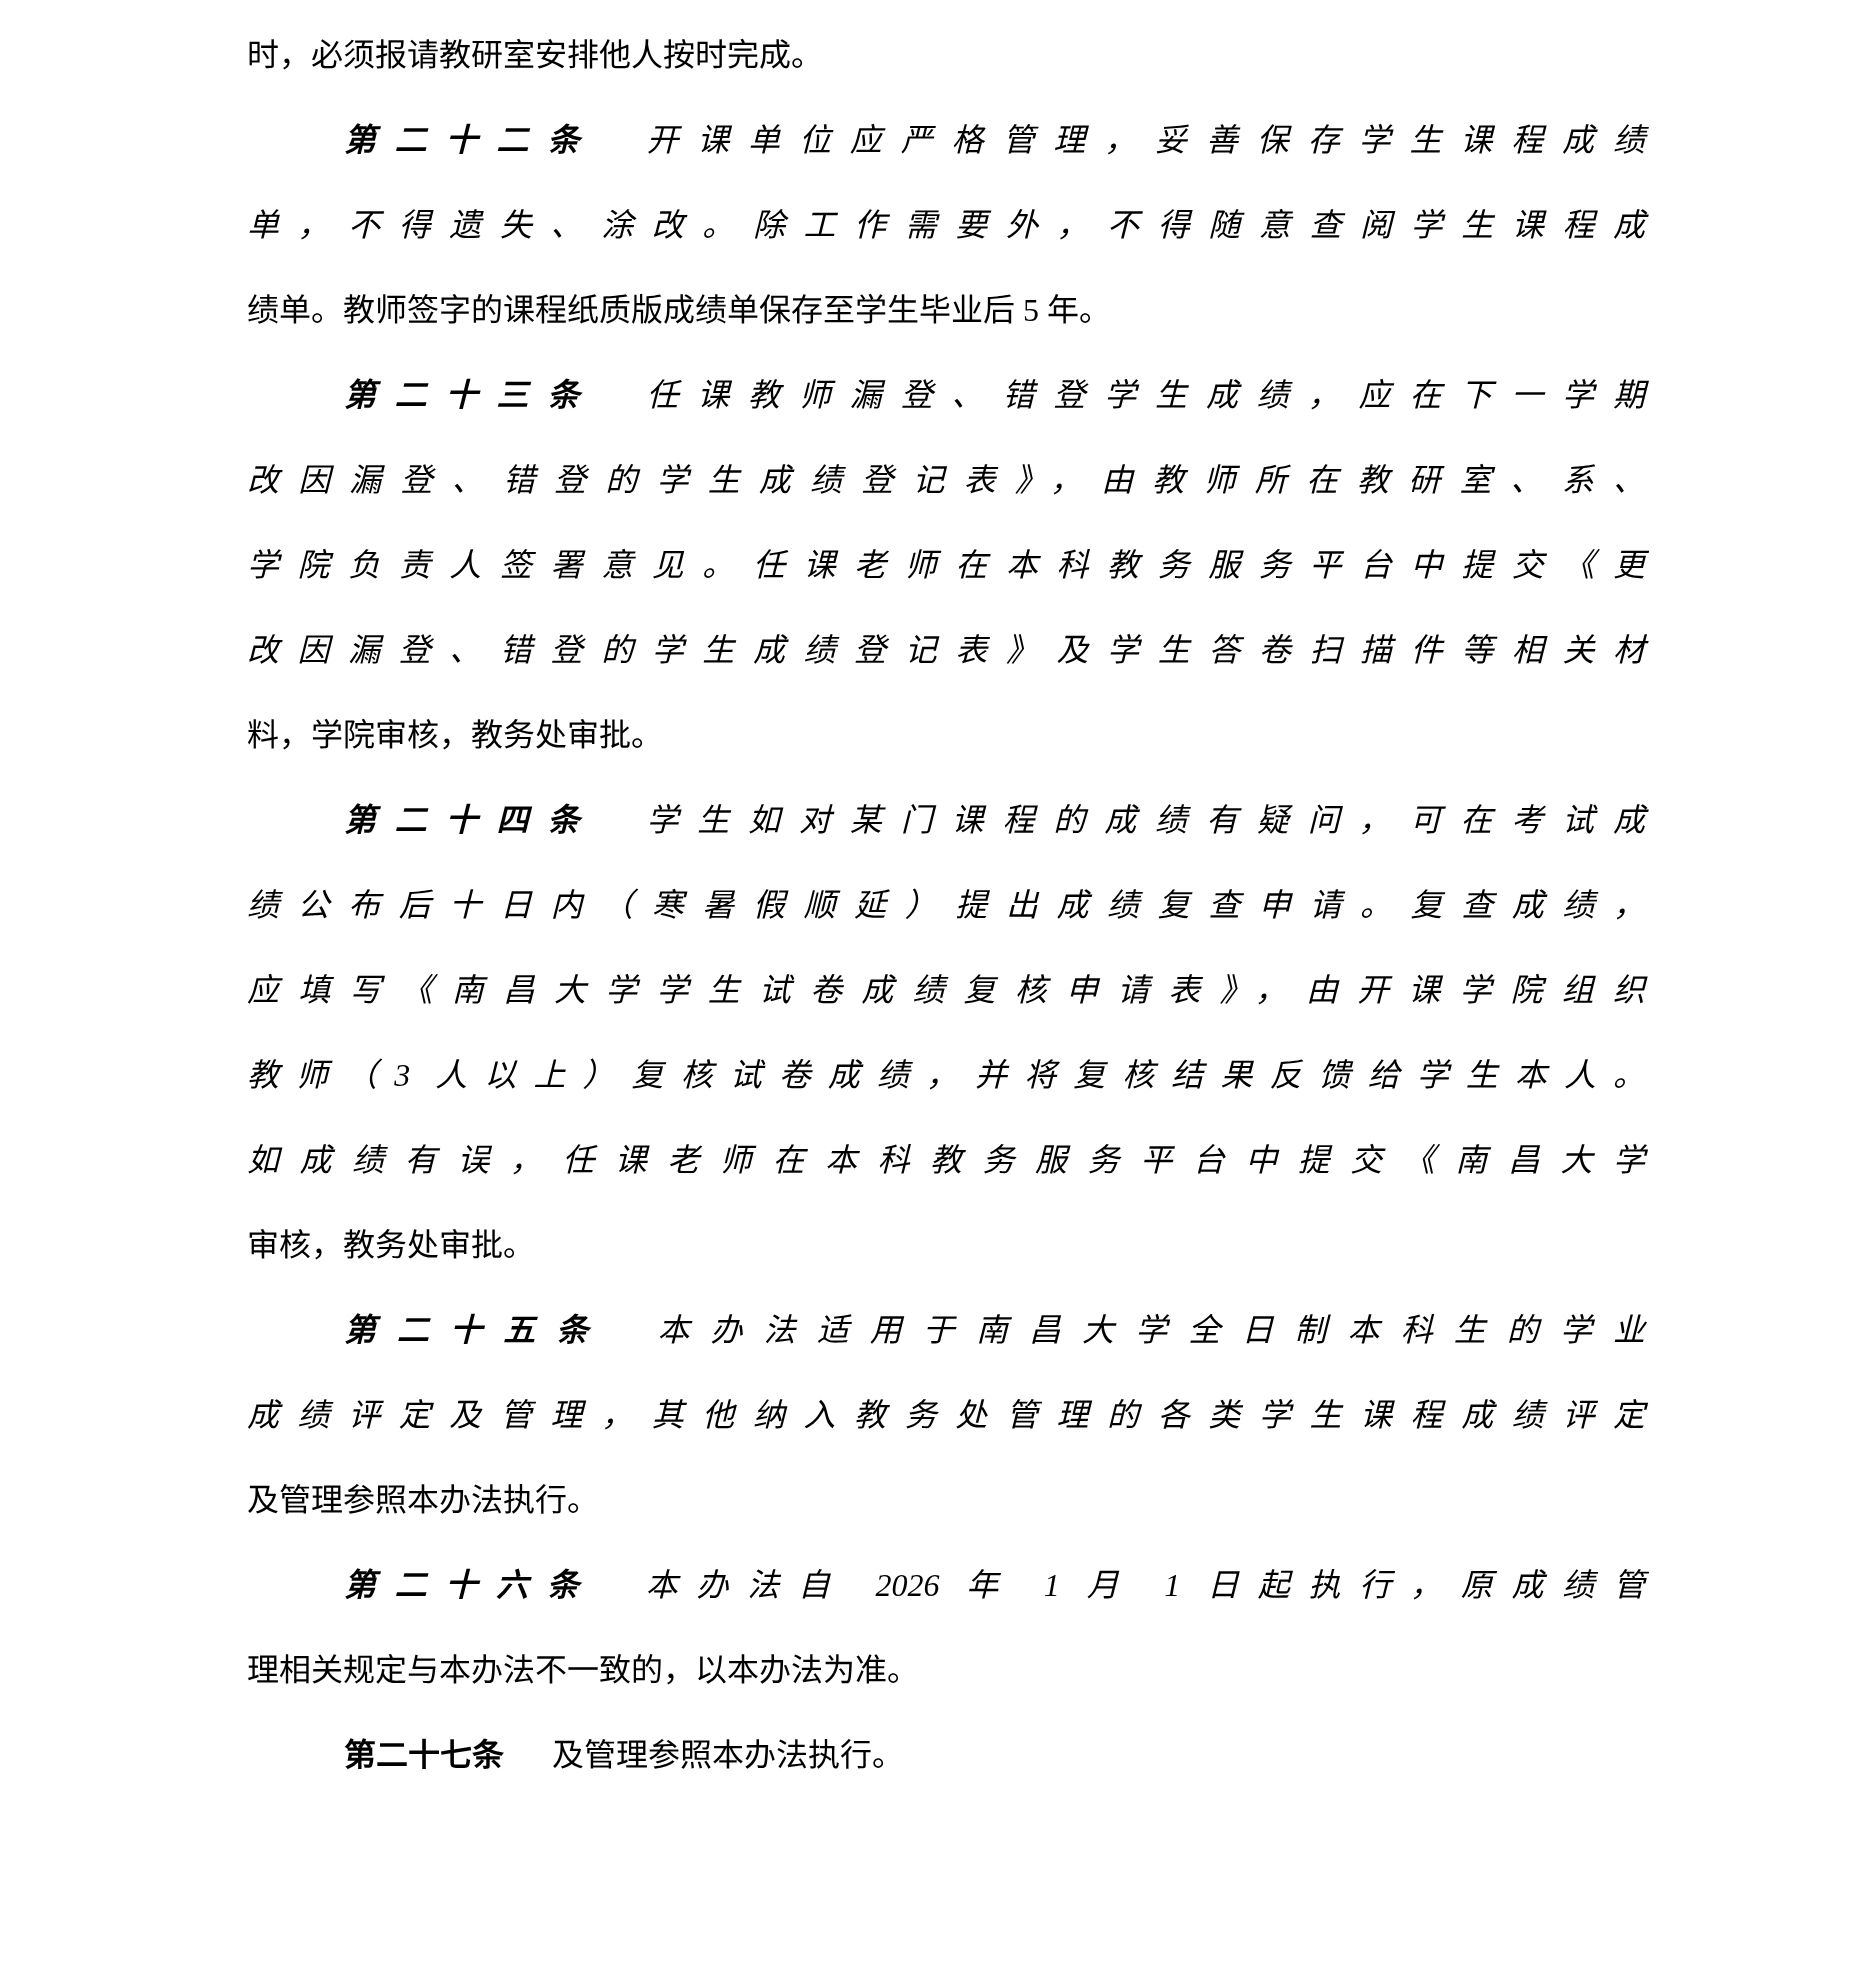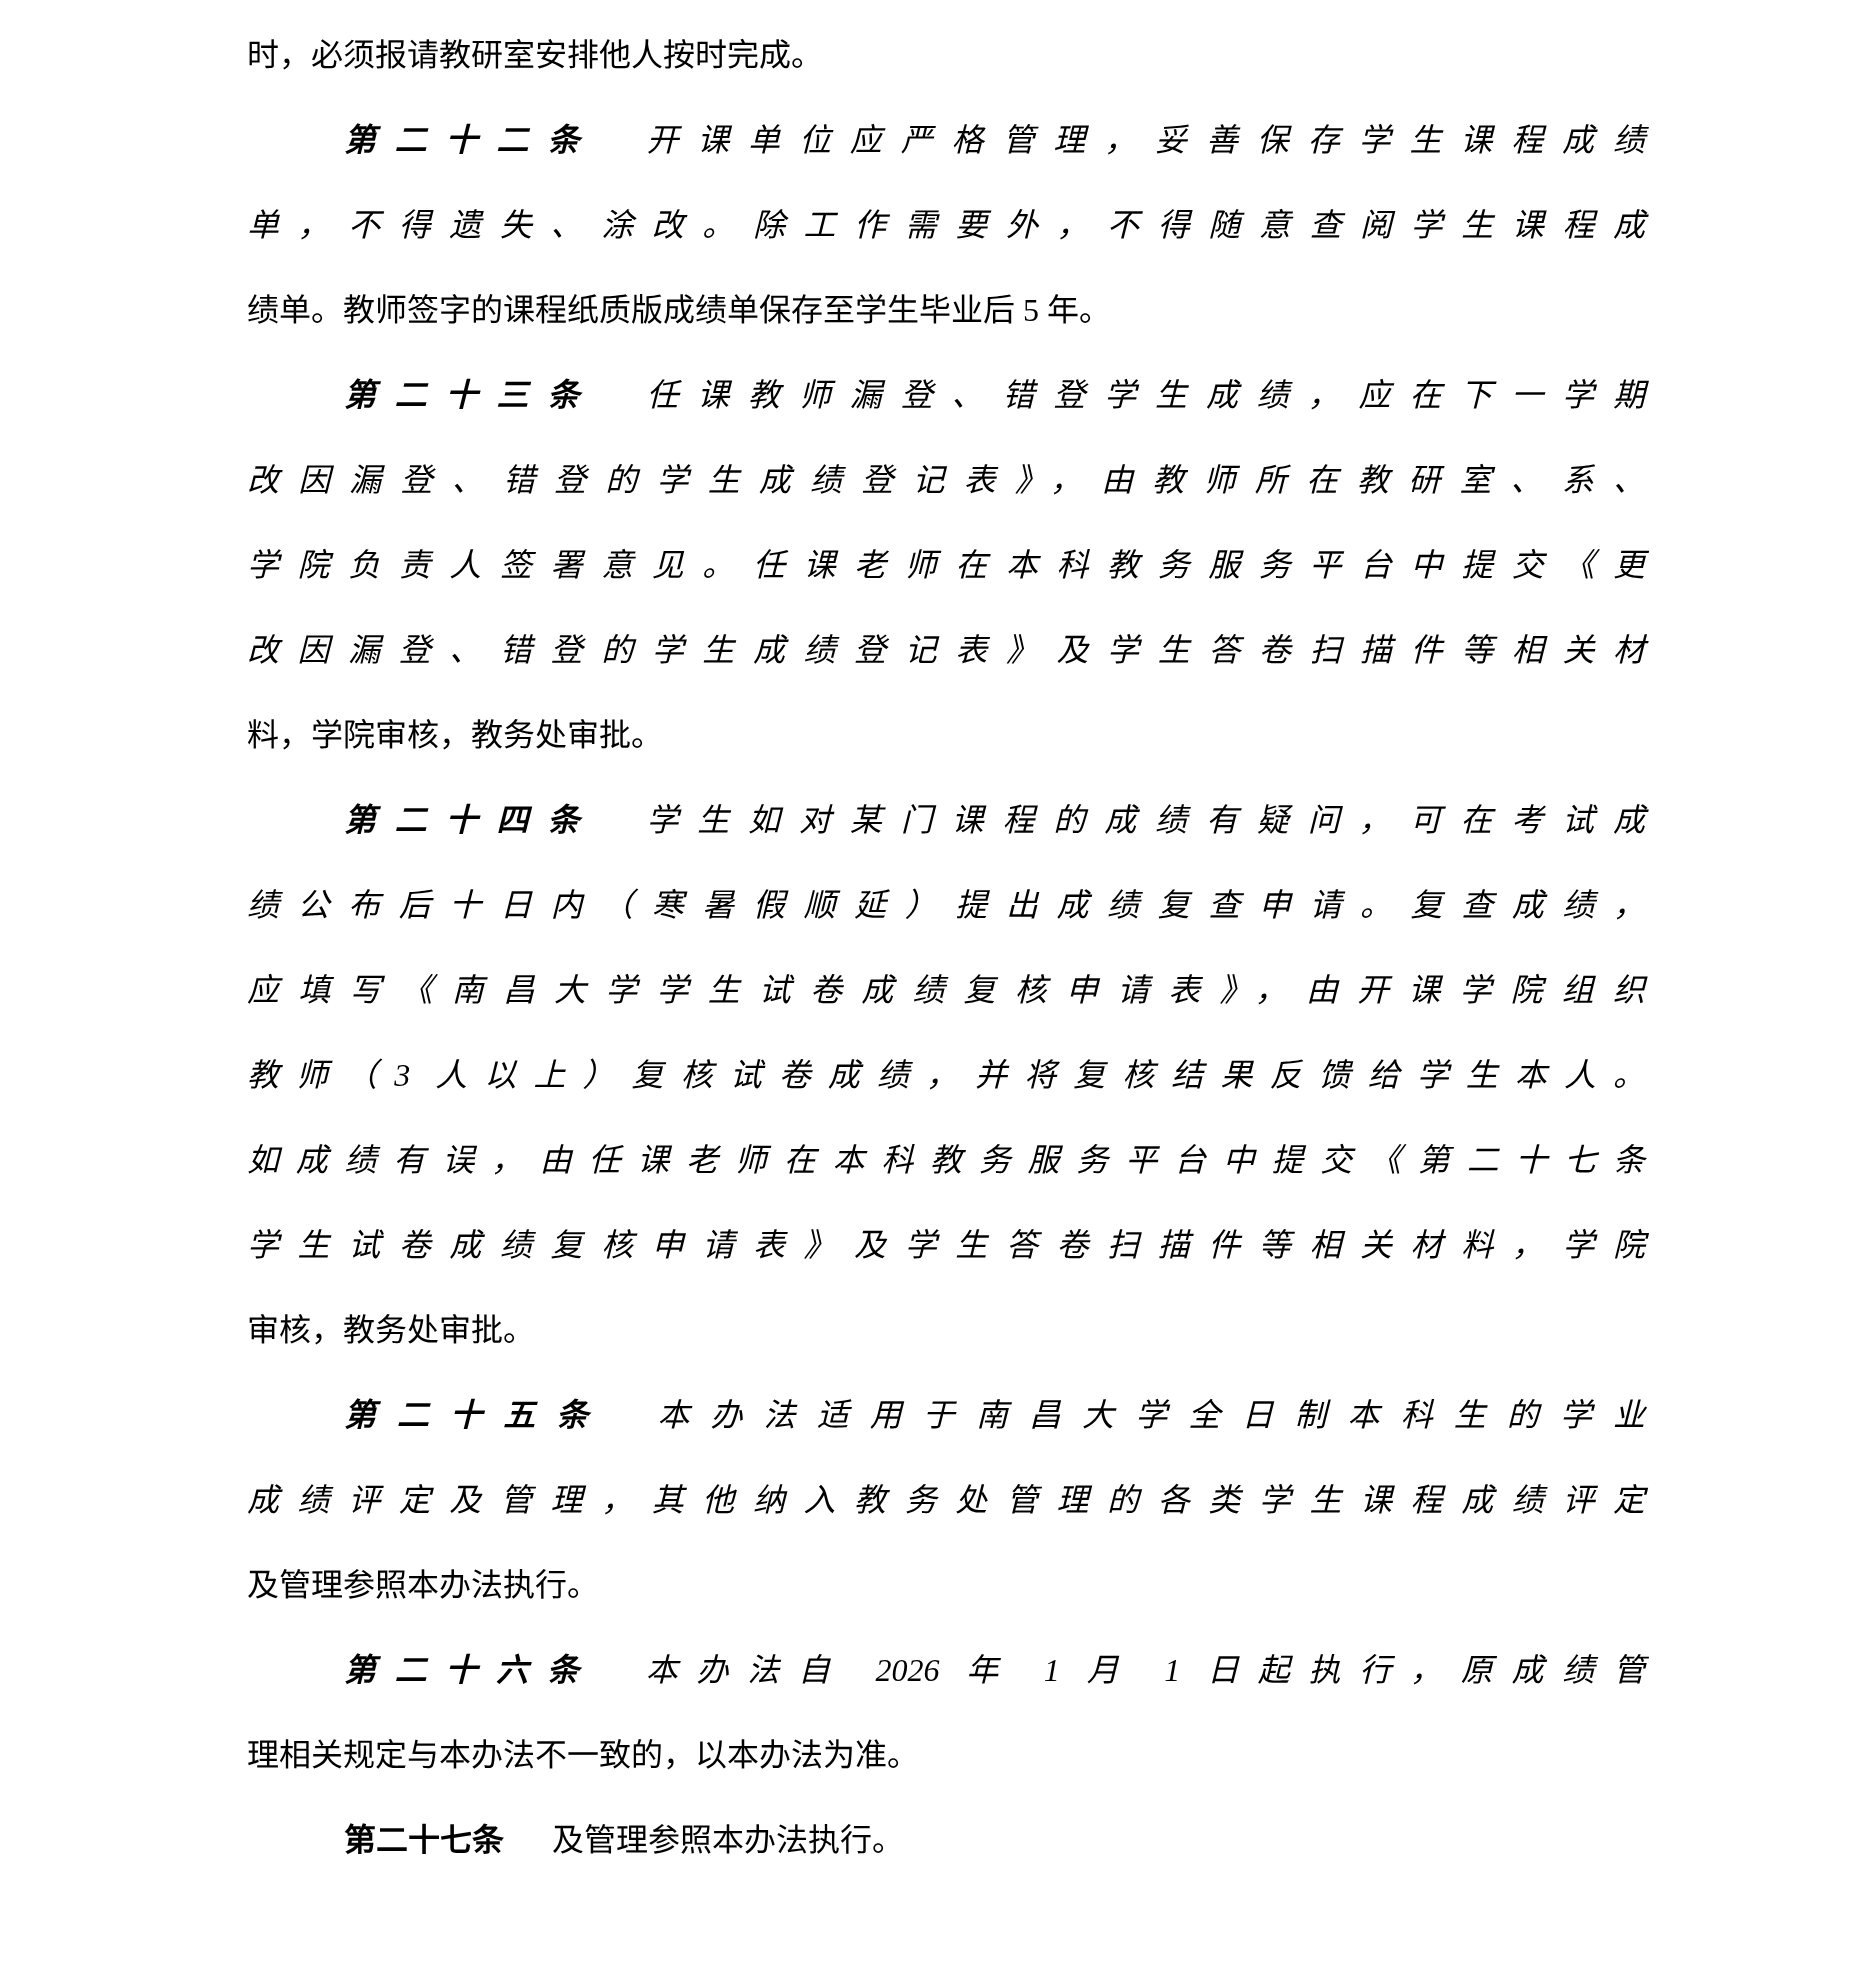--- a/index.html
+++ b/index.html
@@ -69,22 +69,21 @@
       <div class="line"><span class="body-text">绩单。教师签字的课程纸质版成绩单保存至学生毕业后 5 年。</span></div>
       <div class="line indent justify"><span class="head">第二十三条</span><span class="body-text">任课教师漏登、错登学生成绩，应在下一学期</span></div>
       <div class="line justify"><span class="body-text">改因漏登、错登的学生成绩登记表》，由教师所在教研室、系、</span></div>
       <div class="line justify"><span class="body-text">学院负责人签署意见。任课老师在本科教务服务平台中提交《更</span></div>
       <div class="line justify"><span class="body-text">改因漏登、错登的学生成绩登记表》及学生答卷扫描件等相关材</span></div>
       <div class="line"><span class="body-text">料，学院审核，教务处审批。</span></div>
       <div class="line indent justify"><span class="head">第二十四条</span><span class="body-text">学生如对某门课程的成绩有疑问，可在考试成</span></div>
       <div class="line justify"><span class="body-text">绩公布后十日内（寒暑假顺延）提出成绩复查申请。复查成绩，</span></div>
       <div class="line justify"><span class="body-text">应填写《南昌大学学生试卷成绩复核申请表》，由开课学院组织</span></div>
       <div class="line justify"><span class="body-text">教师（3 人以上）复核试卷成绩，并将复核结果反馈给学生本人。</span></div>
-      <div class="line justify"><span class="body-text">如成绩有误，由任课老师在本科教务服务平台中提交《第二十七条</span></div>
-      <div class="line justify"><span class="body-text">学生试卷成绩复核申请表》及学生答卷扫描件等相关材料，学院</span></div>
+      <div class="line justify"><span class="body-text">如成绩有误，任课老师在本科教务服务平台中提交《南昌大学</span></div>
       <div class="line"><span class="body-text">审核，教务处审批。</span></div>
       <div class="line indent justify"><span class="head">第二十五条</span><span class="body-text">本办法适用于南昌大学全日制本科生的学业</span></div>
       <div class="line justify"><span class="body-text">成绩评定及管理，其他纳入教务处管理的各类学生课程成绩评定</span></div>
       <div class="line"><span class="body-text">及管理参照本办法执行。</span></div>
       <div class="line indent justify"><span class="head">第二十六条</span><span class="body-text">本办法自 2026 年 1 月 1 日起执行，原成绩管</span></div>
       <div class="line"><span class="body-text">理相关规定与本办法不一致的，以本办法为准。</span></div>
       <div class="line indent"><span class="head">第二十七条</span><span class="body-text">及管理参照本办法执行。</span></div>
     </div>
 </div>
 

